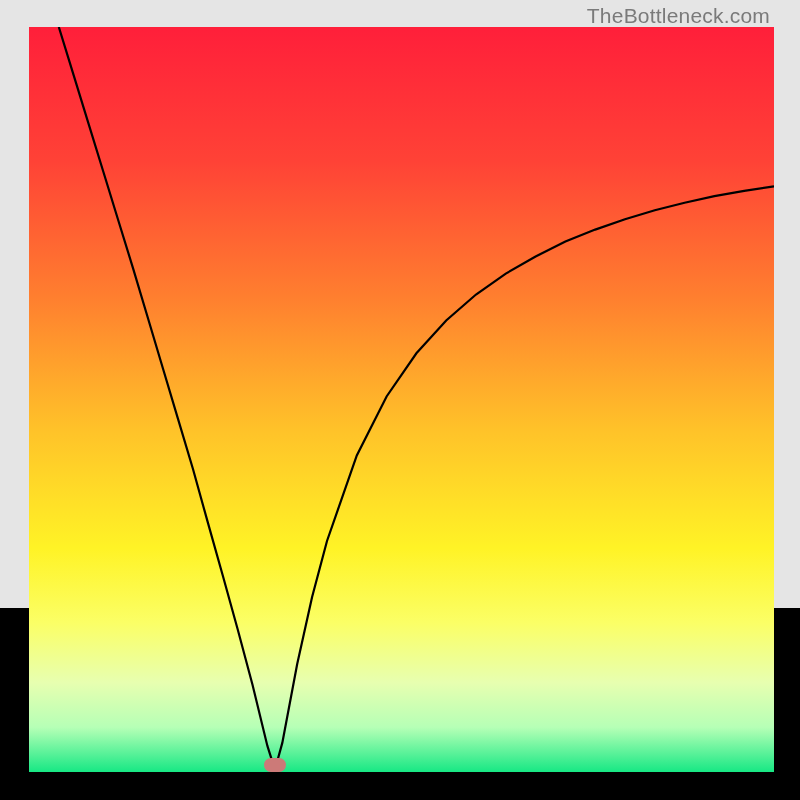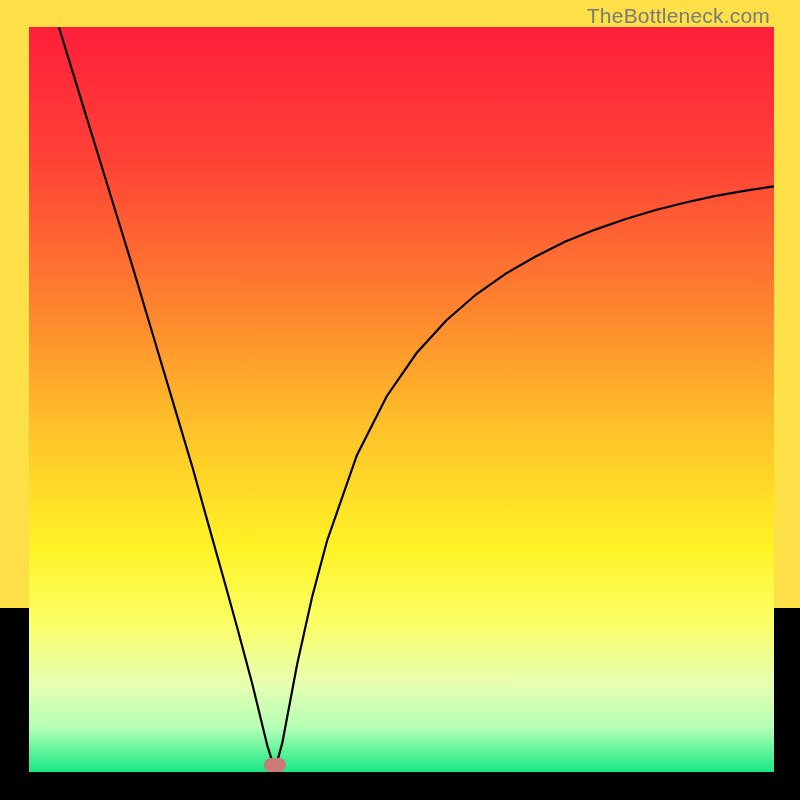--- a/index.html
+++ b/index.html
@@ -1,21 +1,21 @@
 <!DOCTYPE html>
 <html><head>
 <meta charset="utf-8">
 <style>
   * { margin: 0; padding: 0; box-sizing: border-box; }
   html, body { width: 800px; height: 800px; background: #000; overflow: hidden; }
   .frame {
     position: absolute;
     left: 0; top: 0;
     width: 800px; height: 608px;
-    background: #fde047;
+    background: #e5e5e5;
   }
   .plot {
     position: absolute;
     left: 29px;
     top: 27px;
     width: 745px;
     height: 745px;
     overflow: hidden;
   }
   .watermark {

